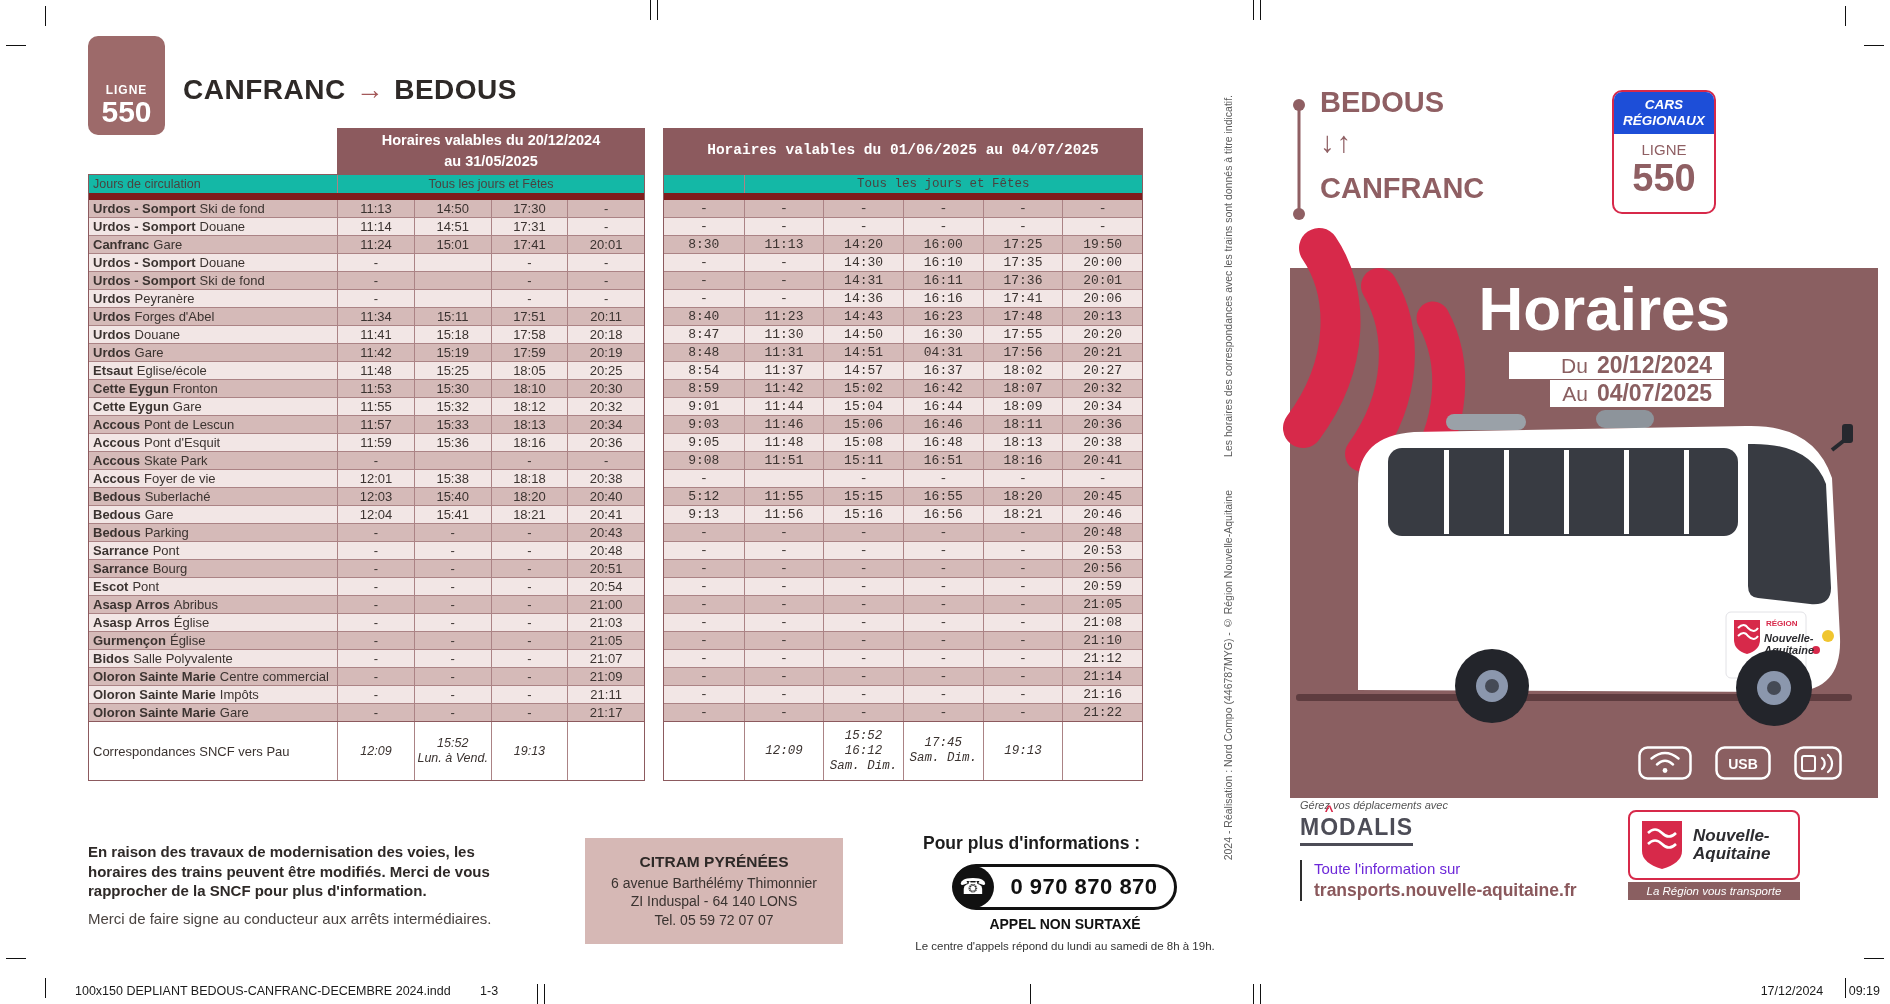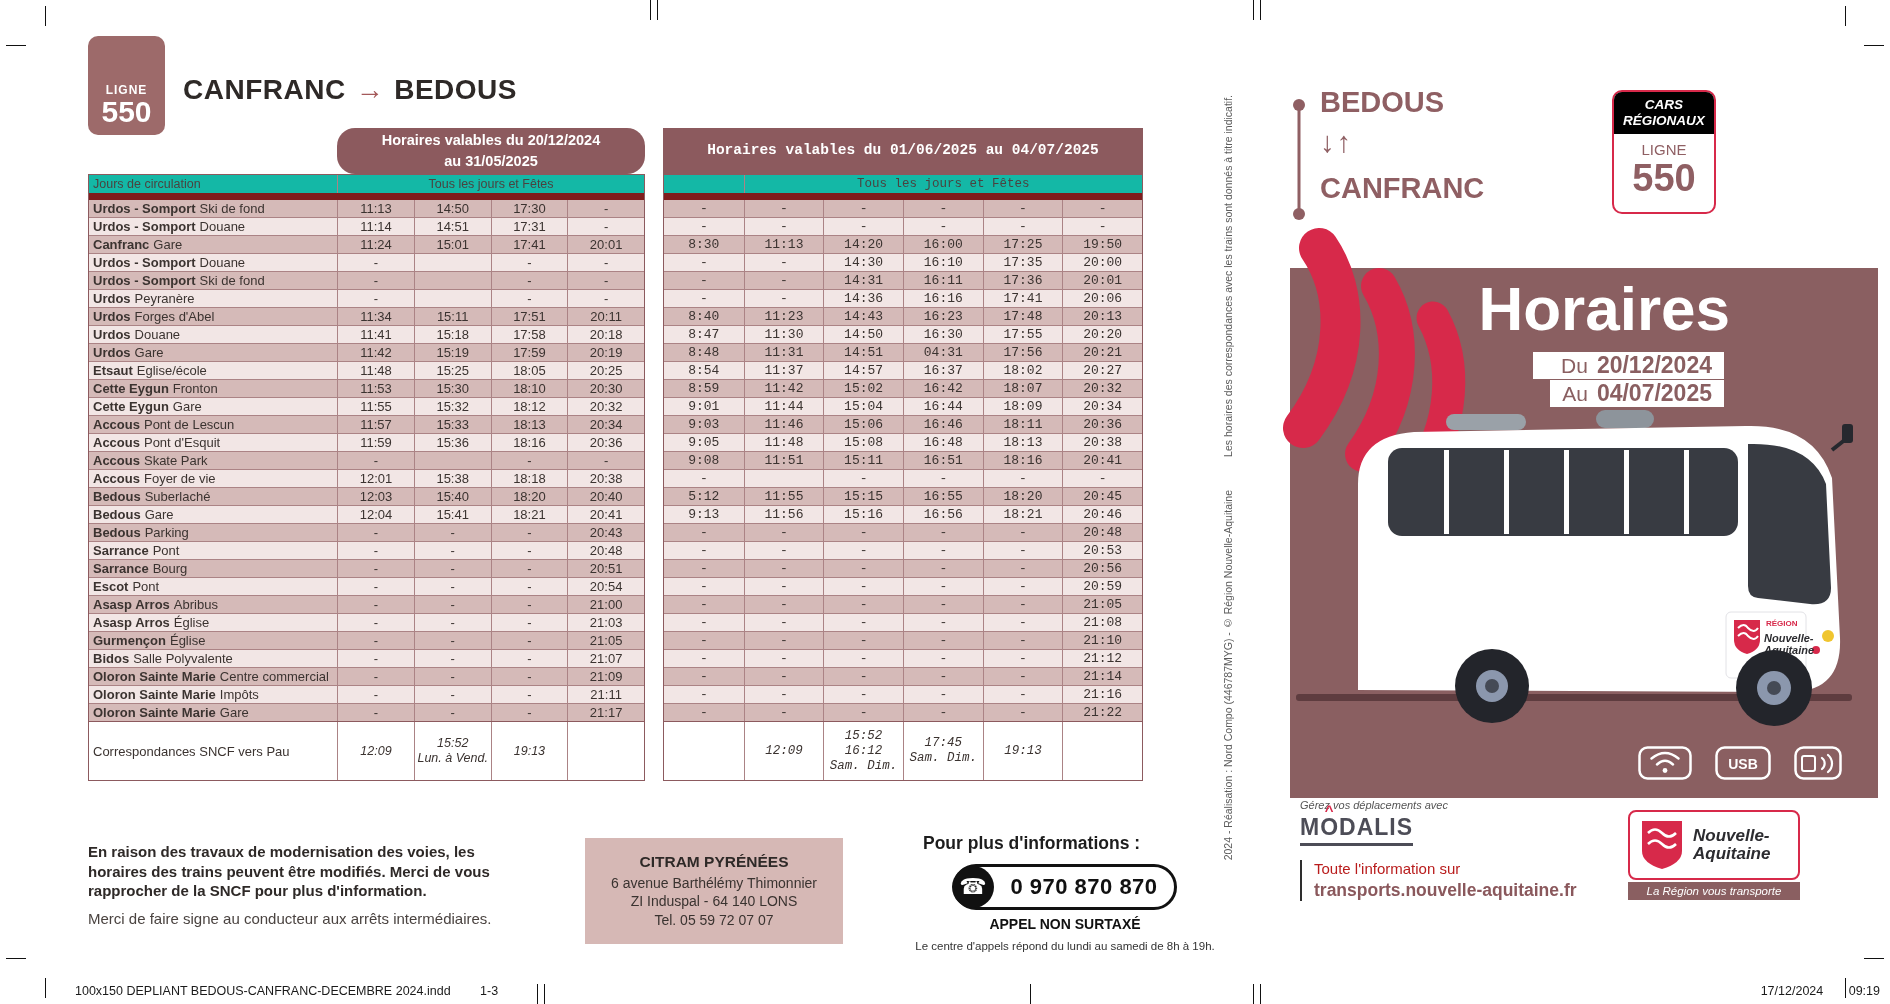--- a/index.html
+++ b/index.html
@@ -18,21 +18,21 @@
   .line-badge .lb-n{font-size:30px;font-weight:800;line-height:1;}
   .page-title{position:absolute;left:183px;top:74px;font-size:28px;font-weight:800;color:#2e2927;letter-spacing:.5px;}
   .page-title .arr{color:#a4595a;margin:0 10px;}
 
   
   .tbl{position:absolute;top:128px;}
   .tbl1{left:88px;width:557px;}
   .tbl2{left:663px;width:480px;font-family:Liberation Mono, monospace;}
   .tbl-header{background:#8c5a5e;color:#fff;font-weight:700;font-size:14.5px;height:46px;
               display:flex;flex-direction:column;justify-content:center;align-items:center;line-height:1.45;text-align:center;}
-  .tbl1 .tbl-header{margin-left:249px;width:308px;box-sizing:border-box;border-radius:18px;}
+  .tbl1 .tbl-header{margin-left:249px;width:308px;box-sizing:border-box;}
   .tbl-body{border:1px solid #8c5a5e;box-sizing:border-box;background:#fff;}
   .subhead{display:flex;height:18px;background:#14b8a6;border-bottom:7px solid #7f1d1d;}
   .subhead .c{font-size:12.5px;color:#4a4340;}
   .t-row{display:flex;height:17px;}
   .t-row.dark{background:#d5bab8;} .t-row.light{background:#f2e6e5;}
   .t-row + .t-row{border-top:1px solid #ab8385;}
   .rows-host .t-row:first-child{border-top:none;}
   .c{display:flex;align-items:center;justify-content:center;font-size:13px;color:#3b3330;
      box-sizing:border-box;overflow:hidden;white-space:nowrap;}
   .c + .c{border-left:1px solid #ab8385;}
@@ -72,45 +72,45 @@
   .vtop{top:95px;} .vbot{top:490px;}
 
   
   .route{position:absolute;left:1292px;top:86px;color:#8f5f63;}
   .route .dotline{position:absolute;left:0;top:12px;}
   .route .rt{position:absolute;left:28px;font-weight:800;font-size:29px;white-space:nowrap;}
   .route .r1{top:0;} .route .r2{top:40px;font-weight:700;letter-spacing:2px;} .route .r3{top:86px;}
 
   .cars-badge{position:absolute;left:1612px;top:90px;width:104px;height:124px;border:2px solid #d7294a;
               border-radius:10px;background:#fff;overflow:hidden;box-sizing:border-box;text-align:center;}
-  .cars-top{background:#000000;color:#fff;font-style:italic;font-weight:700;font-size:13.5px;line-height:1.2;padding:5px 0;}
+  .cars-top{background:#1d4ed8;color:#fff;font-style:italic;font-weight:700;font-size:13.5px;line-height:1.2;padding:5px 0;}
   .cars-ligne{color:#8f5f63;font-size:15px;margin-top:7px;}
   .cars-num{color:#8f5f63;font-size:38px;font-weight:800;line-height:1.1;}
 
   .panel{position:absolute;left:1290px;top:268px;width:588px;height:530px;background:#8a5f61;}
   .quotes{position:absolute;left:1283px;top:228px;}
   .horaires{position:absolute;right:160px;top:278px;font-size:62px;font-weight:800;color:#fff;line-height:1;}
   .strip{position:absolute;right:166px;height:27px;background:#fff;color:#8a5f61;display:flex;align-items:center;
          padding:0 12px;font-size:21px;white-space:nowrap;}
   .strip b{font-size:23px;font-weight:800;margin-left:9px;}
-  .strip1{top:352px;padding-left:28px;} .strip2{top:380px;}
+  .strip1{top:352px;padding-left:52px;} .strip2{top:380px;}
 
   .bus{position:absolute;left:1296px;top:398px;}
 
   .amenities{position:absolute;left:1638px;top:746px;display:flex;gap:23px;align-items:center;}
 
   .modalis-blk{position:absolute;left:1300px;top:799px;}
   .mod-tag{font-size:11px;font-style:italic;color:#555;}
   .modalis{display:inline-block;margin-top:3px;font-weight:800;font-size:23px;color:#4d4d57;letter-spacing:1px;
            border-bottom:3px solid #4d4d57;padding-bottom:2px;position:relative;}
   .mo{position:relative;}
   .mo-caret{position:absolute;left:50%;transform:translateX(-50%);top:-12px;color:#d7294a;font-size:15px;font-weight:800;}
 
   .net-info{position:absolute;left:1300px;top:860px;border-left:2px solid #2e2e2e;padding-left:12px;}
-  .net-l1{font-size:15px;color:#b91c1c;}
+  .net-l1{font-size:15px;color:#6d28d9;}
   .net-url{font-size:17.5px;font-weight:800;color:#8a585c;margin-top:3px;}
 
   .region-logo{position:absolute;left:1628px;top:810px;width:172px;}
   .rl-box{border:2.5px solid #d7294a;border-radius:8px;background:#fff;display:flex;align-items:center;gap:9px;
           padding:7px 10px;box-sizing:border-box;}
   .rl-name{font-weight:700;font-style:italic;font-size:17px;color:#2c2c30;line-height:1.08;}
   .rl-ribbon{background:#8a5f61;color:#fff;font-style:italic;font-size:11.5px;text-align:center;padding:3px 0;margin-top:2px;}
 
   
   .footer-l{position:absolute;left:75px;bottom:6px;font-size:12.5px;color:#1a1a1a;}

